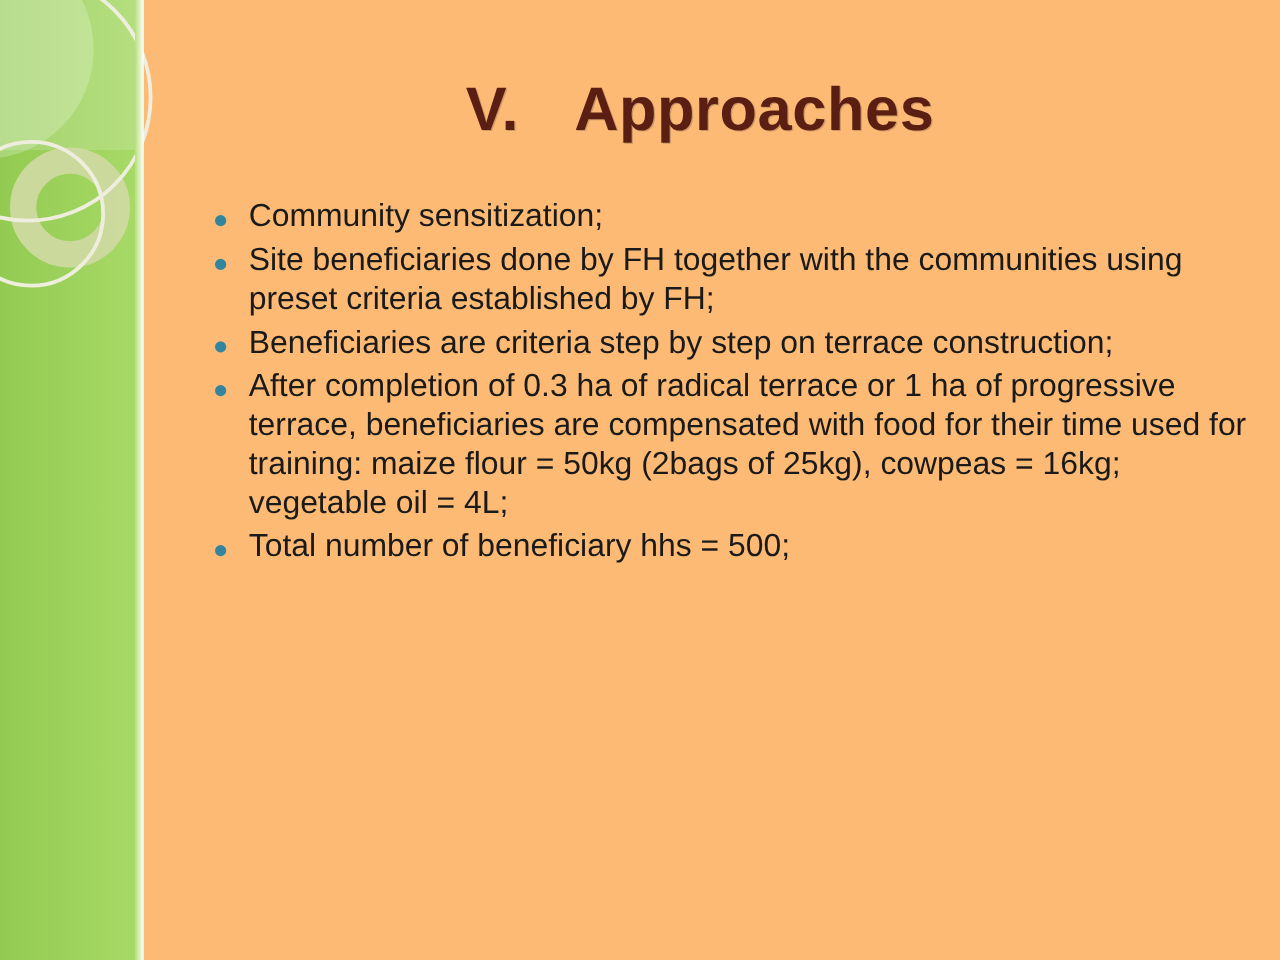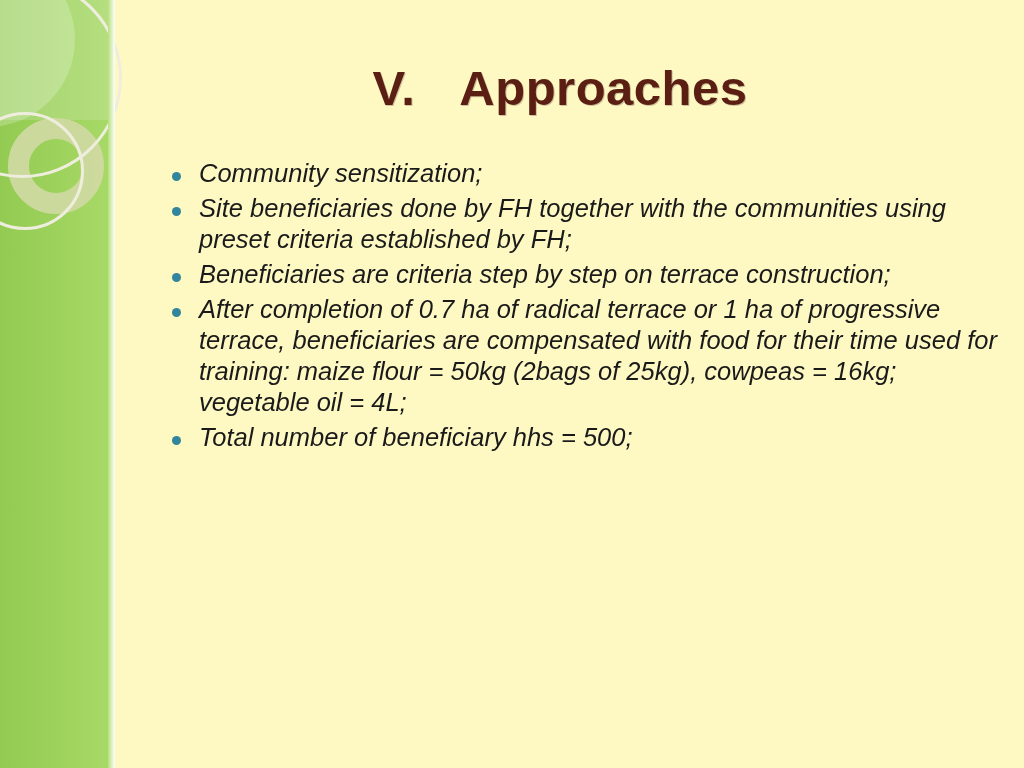--- a/index.html
+++ b/index.html
@@ -10,21 +10,21 @@
     width: 1024px;
     height: 768px;
     background: #ffffff;
     font-family: "Liberation Sans", sans-serif;
     overflow: hidden;
   }
   .slide {
     position: relative;
     width: 1024px;
     height: 768px;
-    background: #fef9c3;
+    background: #fdba74;
     overflow: hidden;
   }
 
   
   .left-band {
     position: absolute;
     left: 0;
     top: 0;
     width: 115px;
     height: 768px;
@@ -121,21 +121,20 @@
     background: #31859c;
     margin-top: 14px;
     margin-right: 18px;
   }
   .bullet-text {
     flex: 1 1 auto;
     font-size: 25.5px;
     line-height: 31px;
     color: #1a1a1a;
     font-family: "Liberation Sans", sans-serif;
-    font-style: italic;
   }
 </style>
 </head>
 <body>
 
 <div class="slide">
 
   <div class="left-band">
     <div class="band-top-shade"></div>
     <div class="ring ring-pale-fill"></div>
@@ -163,21 +162,21 @@
 
 
 
     <div class="bullet-row">
       <span class="bullet-dot"></span>
       <span class="bullet-text">Beneficiaries are criteria step by step on terrace construction;</span>
     </div>
 
     <div class="bullet-row">
       <span class="bullet-dot"></span>
-      <span class="bullet-text">After completion of 0.7 ha of radical terrace or 1 ha of progressive terrace, beneficiaries are compensated with food for their time used for training: maize flour = 50kg (2bags of 25kg), cowpeas = 16kg; vegetable oil = 4L;</span>
+      <span class="bullet-text">After completion of 0.3 ha of radical terrace or 1 ha of progressive terrace, beneficiaries are compensated with food for their time used for training: maize flour = 50kg (2bags of 25kg), cowpeas = 16kg; vegetable oil = 4L;</span>
     </div>
 
     <div class="bullet-row">
       <span class="bullet-dot"></span>
       <span class="bullet-text">Total number of beneficiary hhs = 500;</span>
     </div>
 
   </div>
 </div>
 

